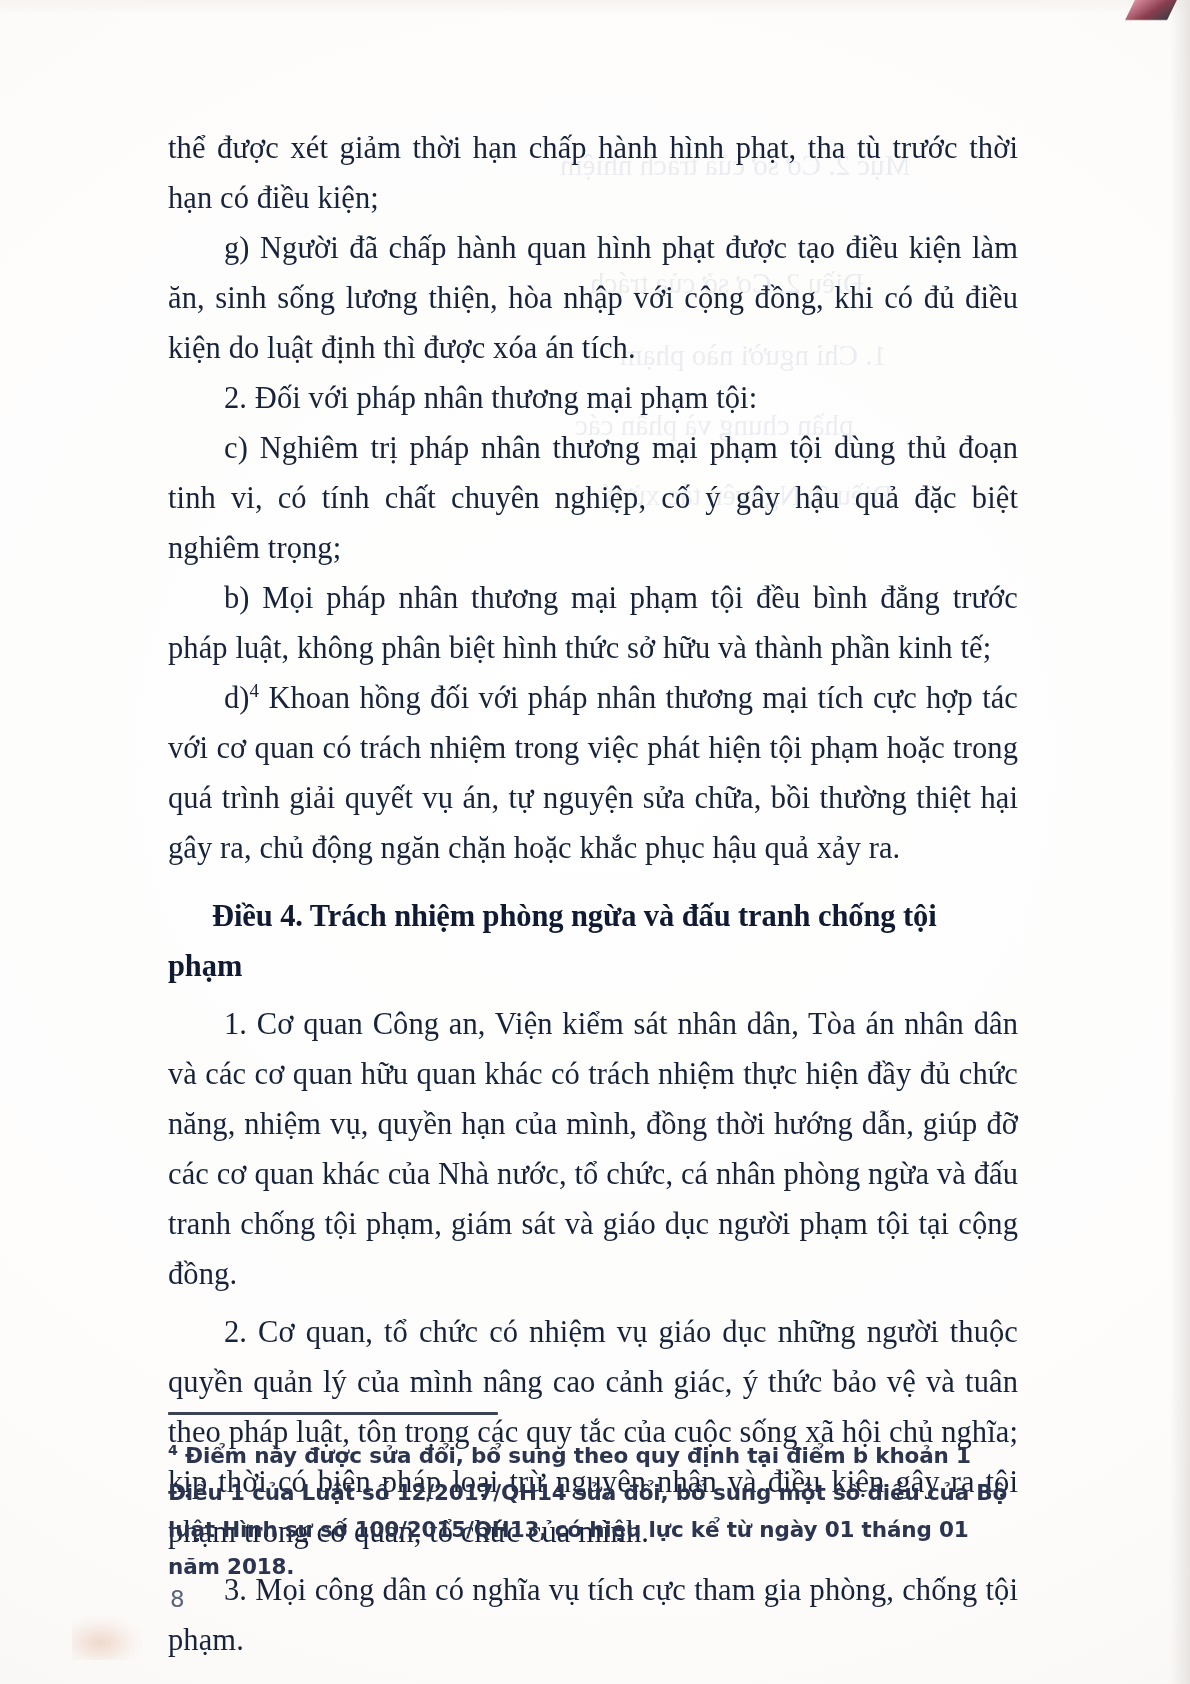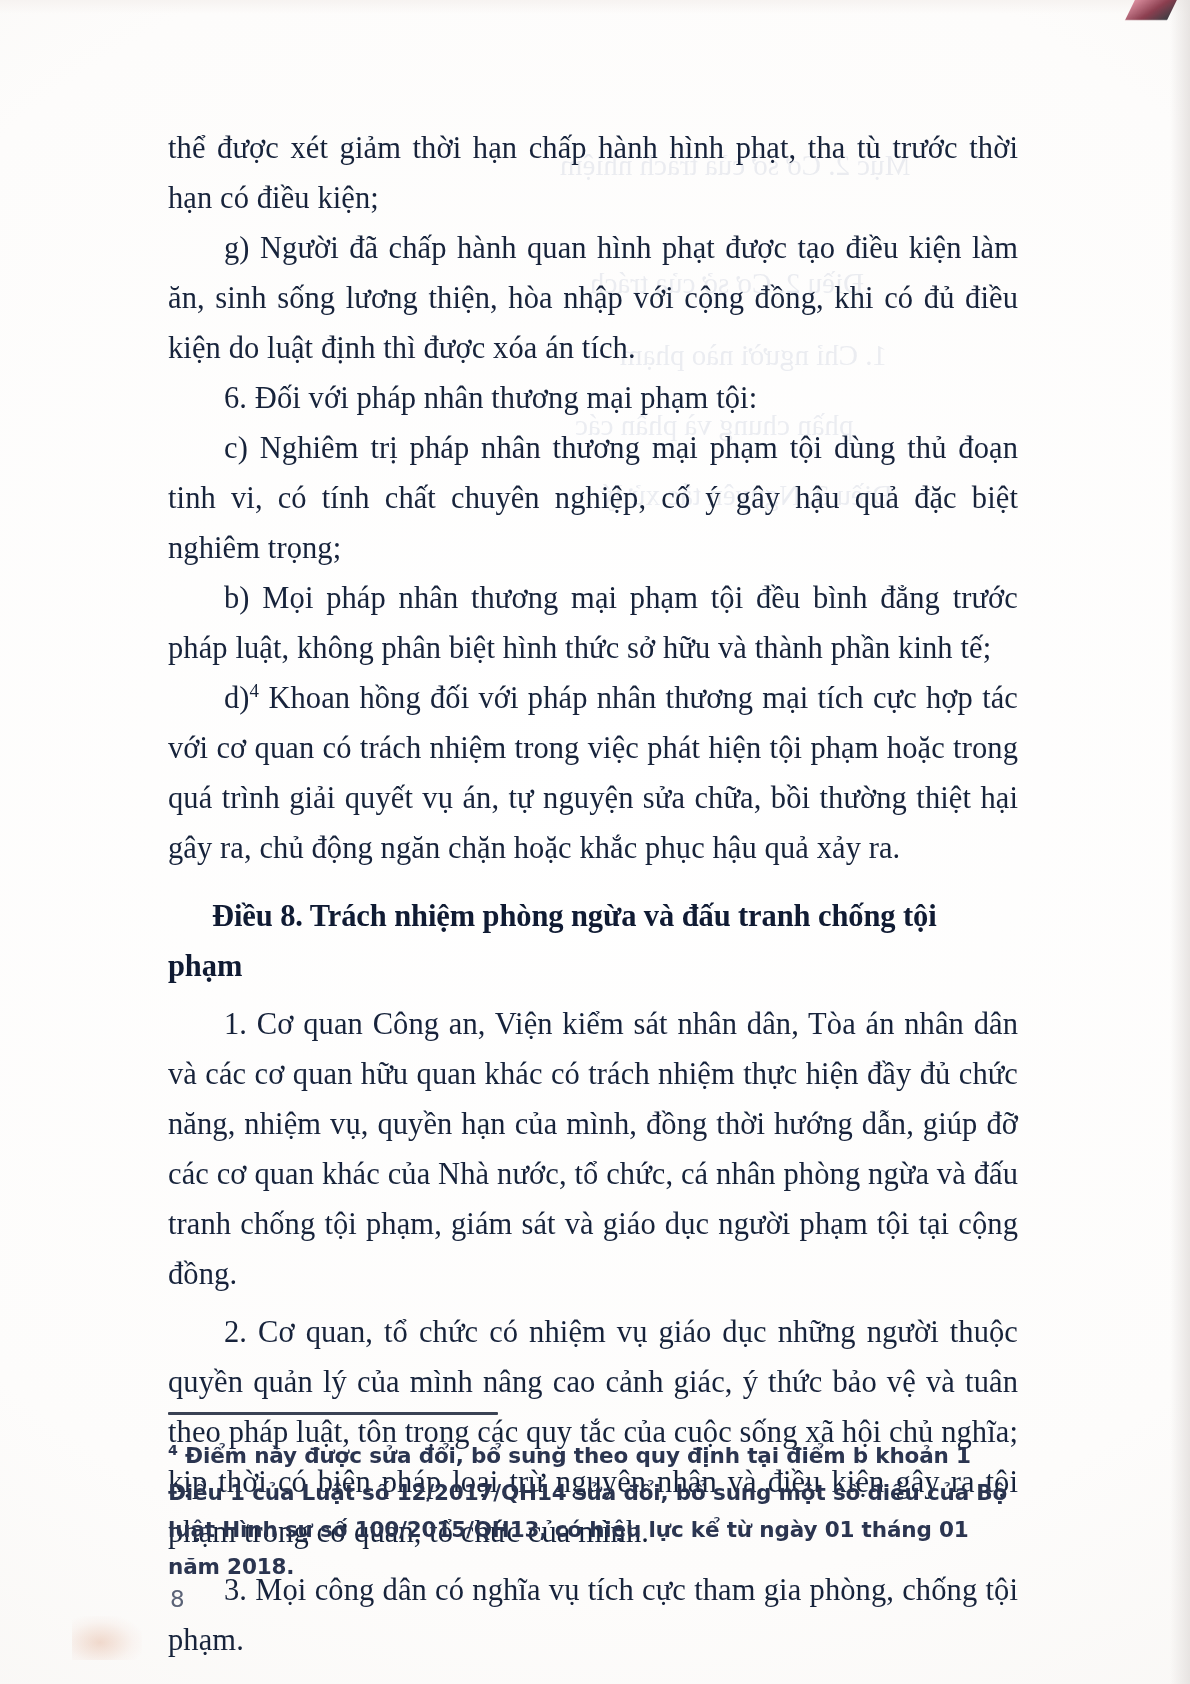--- a/index.html
+++ b/index.html
@@ -167,30 +167,30 @@
   <div class="ghost" style="left:620px; top:330px;">1. Chỉ người nào phạm</div>
   <div class="ghost" style="left:575px; top:400px;">phần chung và phần các</div>
   <div class="ghost" style="left:600px; top:470px;">Điều 3. Nguyên tắc xử lý</div>
 
   <div class="content">
 
     <p class="body-par no-indent">thể được xét giảm thời hạn chấp hành hình phạt, tha tù trước thời hạn có điều kiện;</p>
 
     <p class="body-par">g) Người đã chấp hành quan hình phạt được tạo điều kiện làm ăn, sinh sống lương thiện, hòa nhập với cộng đồng, khi có đủ điều kiện do luật định thì được xóa án tích.</p>
 
-    <p class="body-par">6. Đối với pháp nhân thương mại phạm tội:</p>
+    <p class="body-par">2. Đối với pháp nhân thương mại phạm tội:</p>
 
 
     <p class="body-par">c) Nghiêm trị pháp nhân thương mại phạm tội dùng thủ đoạn tinh vi, có tính chất chuyên nghiệp, cố ý gây hậu quả đặc biệt nghiêm trọng;</p>
 
     <p class="body-par">b) Mọi pháp nhân thương mại phạm tội đều bình đẳng trước pháp luật, không phân biệt hình thức sở hữu và thành phần kinh tế;</p>
 
     <p class="body-par"><span>d)</span><sup class="fn-ref">4</sup><span> Khoan hồng đối với pháp nhân thương mại tích cực hợp tác với cơ quan có trách nhiệm trong việc phát hiện tội phạm hoặc trong quá trình giải quyết vụ án, tự nguyện sửa chữa, bồi thường thiệt hại gây ra, chủ động ngăn chặn hoặc khắc phục hậu quả xảy ra.</span></p>
 
-    <p class="article-heading">Điều 8. Trách nhiệm phòng ngừa và đấu tranh chống tội phạm</p>
+    <p class="article-heading">Điều 4. Trách nhiệm phòng ngừa và đấu tranh chống tội phạm</p>
 
     <p class="body-par">1. Cơ quan Công an, Viện kiểm sát nhân dân, Tòa án nhân dân và các cơ quan hữu quan khác có trách nhiệm thực hiện đầy đủ chức năng, nhiệm vụ, quyền hạn của mình, đồng thời hướng dẫn, giúp đỡ các cơ quan khác của Nhà nước, tổ chức, cá nhân phòng ngừa và đấu tranh chống tội phạm, giám sát và giáo dục người phạm tội tại cộng đồng.</p>
 
     <p class="body-par gap-before">2. Cơ quan, tổ chức có nhiệm vụ giáo dục những người thuộc quyền quản lý của mình nâng cao cảnh giác, ý thức bảo vệ và tuân theo pháp luật, tôn trọng các quy tắc của cuộc sống xã hội chủ nghĩa; kịp thời có biện pháp loại trừ nguyên nhân và điều kiện gây ra tội phạm trong cơ quan, tổ chức của mình.</p>
 
     <p class="body-par gap-before">3. Mọi công dân có nghĩa vụ tích cực tham gia phòng, chống tội phạm.</p>
 
   </div>
 
   <div class="footnote-zone">

